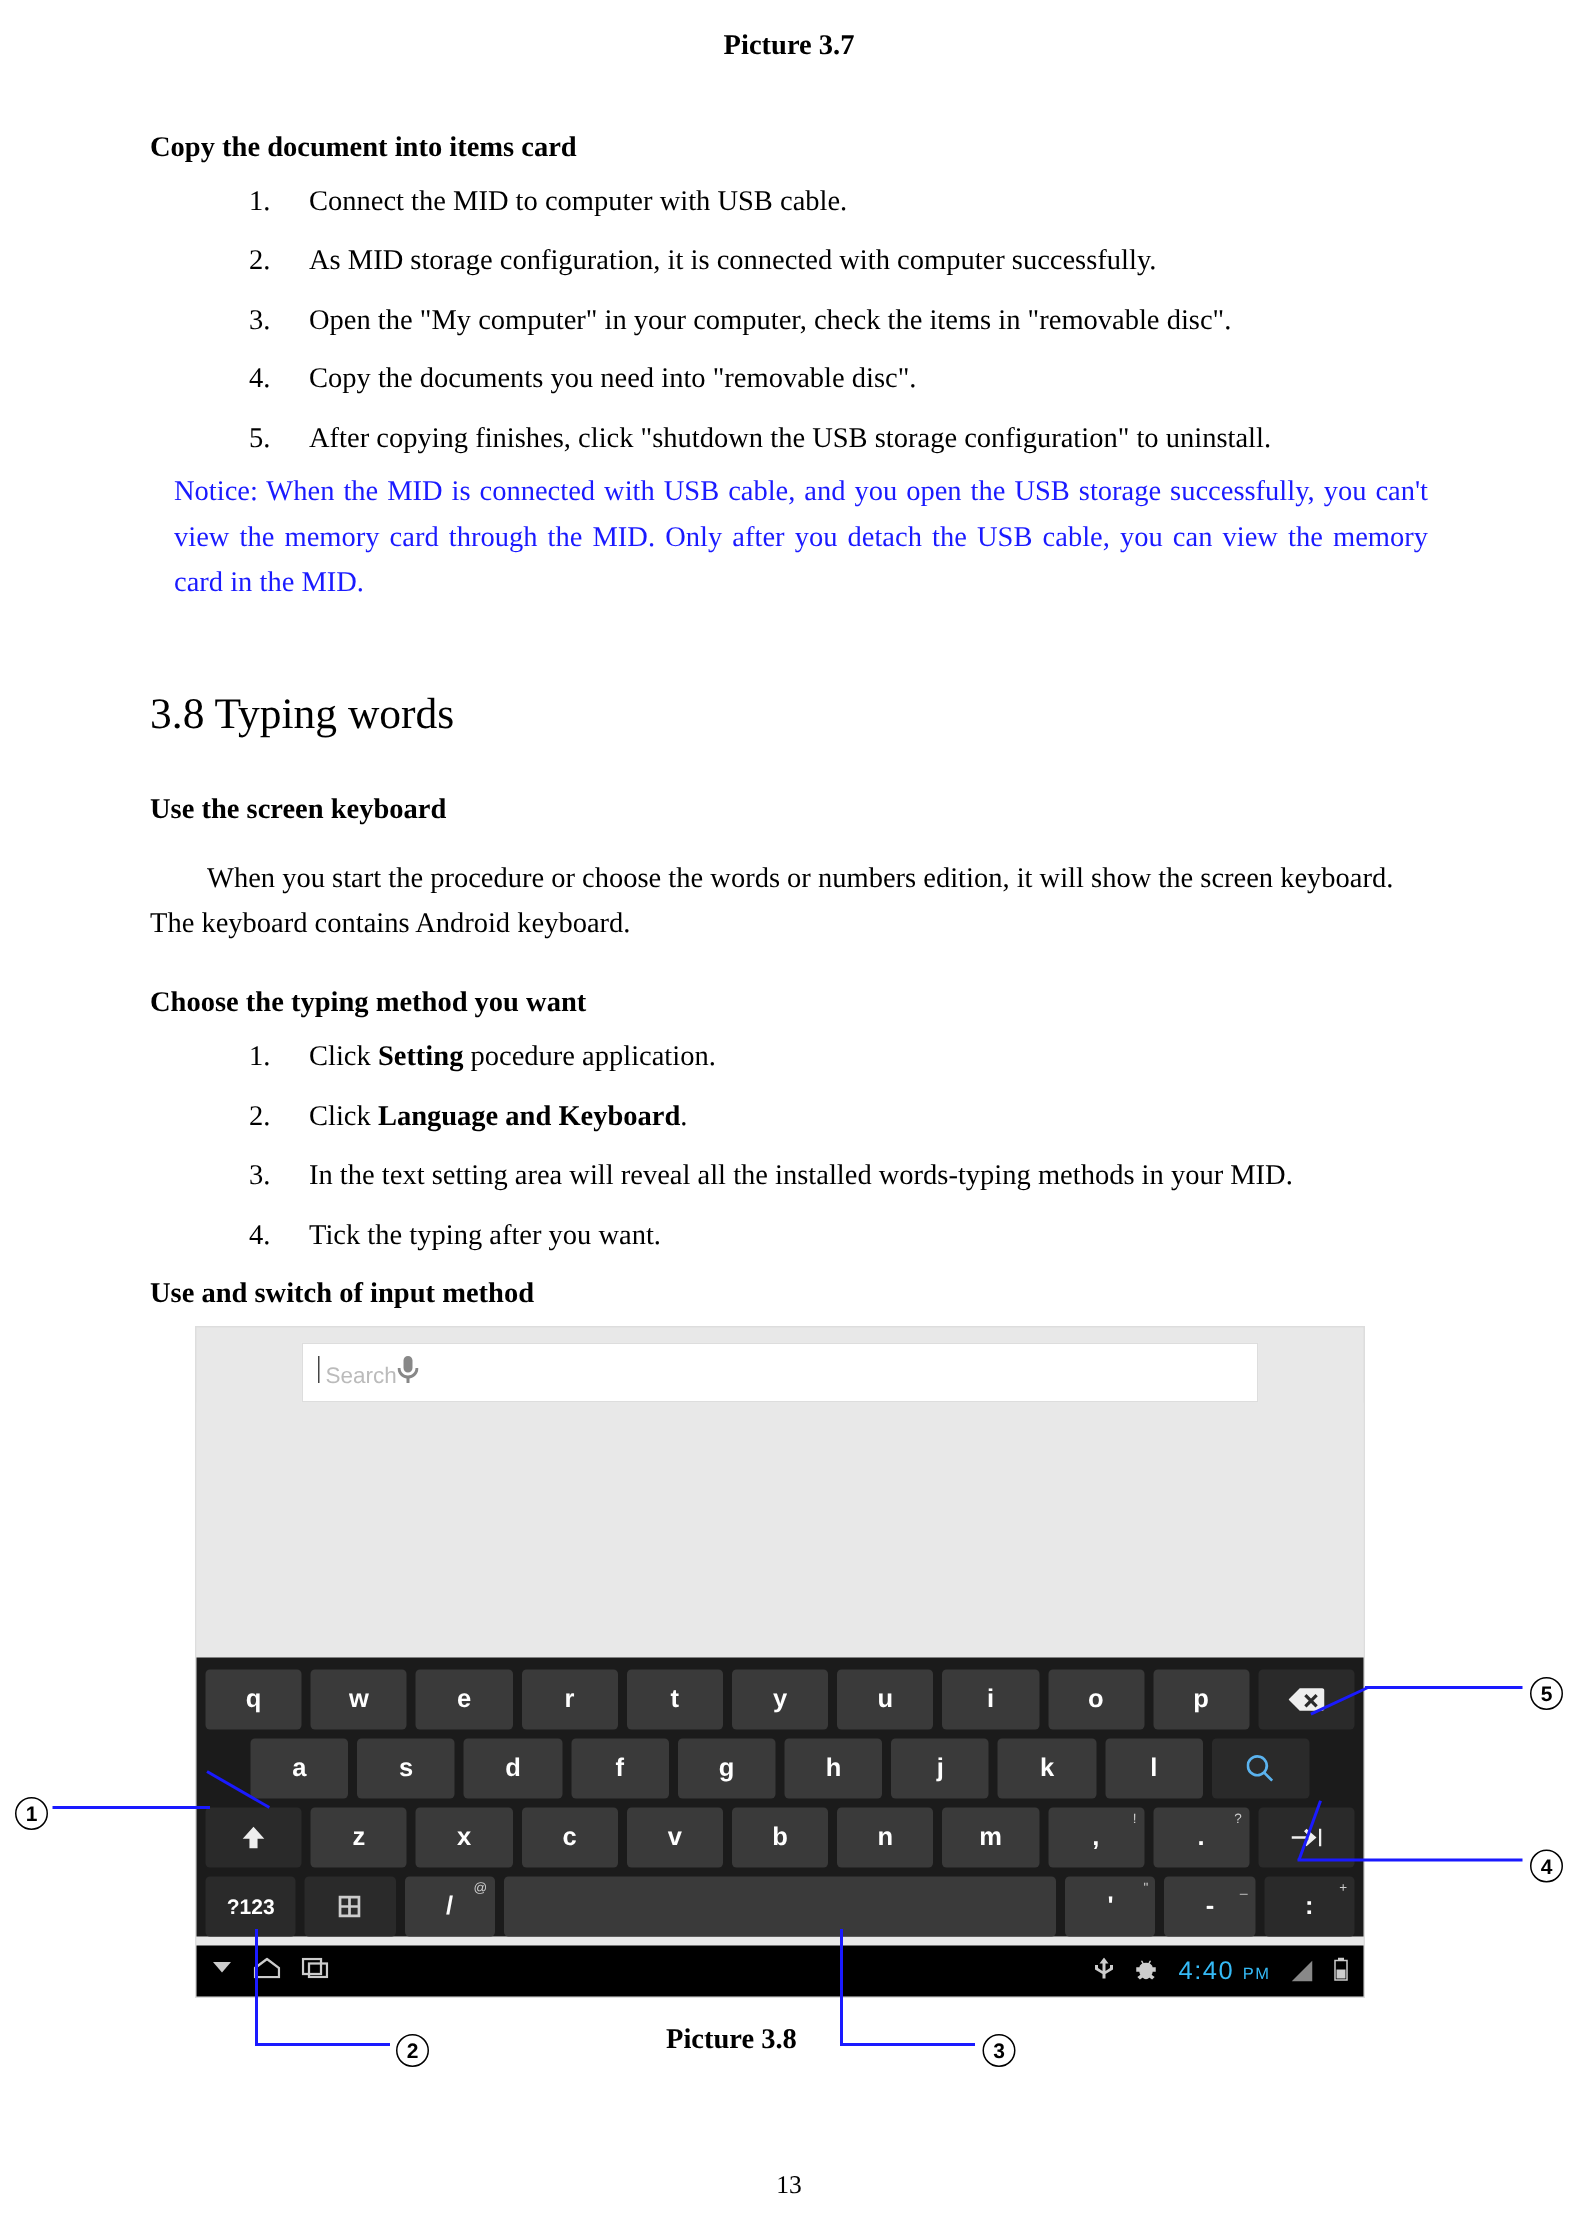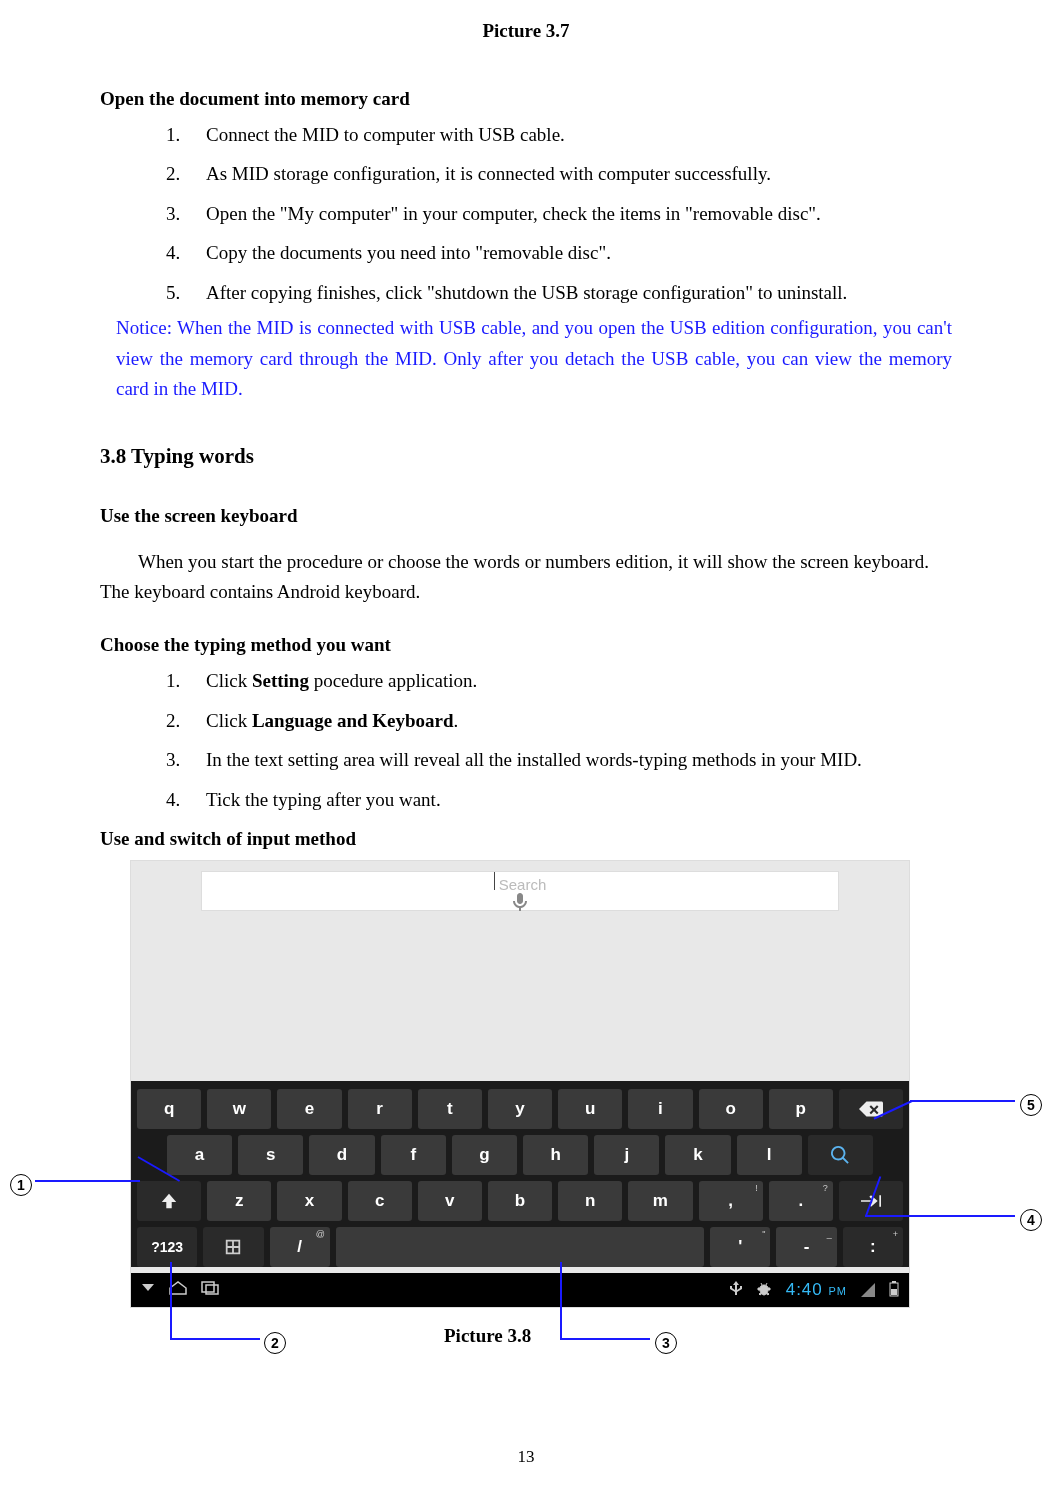--- a/index.html
+++ b/index.html
@@ -8,21 +8,21 @@
     height: 1487px;
     background: #fff;
     font-family: "Times New Roman", Times, serif;
     font-size: 19px;
     color: #000;
     position: relative;
     padding: 0 100px;
   }
   .top-caption { text-align: center; font-weight: bold; padding-top: 20px; }
   .bold-line { font-weight: bold; margin-top: 46px; }
-  .section-heading { font-size: 21px; font-weight: bold; margin-top: 40px; margin-bottom: 36px; }
+  .section-heading { font-size: 29px; font-weight: normal; margin-top: 56px; margin-bottom: 36px; }
   .sub-bold { font-weight: bold; margin-top: 28px; }
   .ol { margin-top: 10px; padding-left: 66px; }
   .ol .li { display: flex; gap: 20px; margin-top: 10px; line-height: 1.55; }
   .ol .li .num { min-width: 20px; }
   .notice {
     color: #1a1aff;
     margin-top: 6px;
     padding-left: 16px;
     text-align: justify;
     line-height: 1.6;
@@ -41,22 +41,20 @@
   .searchbar {
     display: flex; align-items: center;
     height: 40px;
     background: #fff;
     margin: 10px 70px 0 70px;
     border: 1px solid #ddd;
     padding: 0 10px;
     color: #bbb;
     font-family: Arial, sans-serif;
     font-size: 15px;
-    justify-content: space-between;
-    flex-direction: column;
   }
   .searchbar .cursor { border-left: 1px solid #444; height: 18px; margin-right: 4px; display:inline-block; }
   .spacer-gray { height: 170px; background: #e8e8e8; }
   .kbd {
     background: #1b1b1b;
     padding: 8px 6px 0 6px;
     font-family: Arial, Helvetica, sans-serif;
   }
   .kbd-row { display: flex; gap: 6px; margin-bottom: 6px; }
   .key {
@@ -131,21 +129,21 @@
     left: 0;
     text-align: center;
     font-size: 17px;
   }
 </style>
 </head>
 <body>
 
 <div class="top-caption">Picture 3.7</div>
 
-<div class="bold-line">Open the document into memory card</div>
+<div class="bold-line">Copy the document into items card</div>
 <div class="ol">
   <div class="li">
       <span class="num">1.</span>
       <span>Connect the MID to computer with USB cable.</span>
     </div>
   <div class="li">
       <span class="num">2.</span>
       <span>As MID storage configuration, it is connected with computer successfully.</span>
     </div>
   <div class="li">
@@ -154,21 +152,21 @@
     </div>
   <div class="li">
       <span class="num">4.</span>
       <span>Copy the documents you need into "removable disc".</span>
     </div>
   <div class="li">
       <span class="num">5.</span>
       <span>After copying finishes, click "shutdown the USB storage configuration" to uninstall.</span>
     </div>
 </div>
-<div class="notice">Notice: When the MID is connected with USB cable, and you open the USB edition configuration, you can't view the memory card through the MID. Only after you detach the USB cable, you can view the memory card in the MID.</div>
+<div class="notice">Notice: When the MID is connected with USB cable, and you open the USB storage successfully, you can't view the memory card through the MID. Only after you detach the USB cable, you can view the memory card in the MID.</div>
 
 <div class="section-heading">3.8 Typing words</div>
 
 <div class="sub-bold">Use the screen keyboard</div>
 <div class="para first-indent">When you start the procedure or choose the words or numbers edition, it will show the screen keyboard. The keyboard contains Android keyboard.</div>
 
 <div class="sub-bold">Choose the typing method you want</div>
 <div class="ol">
   <div class="li">
       <span class="num">1.</span>

